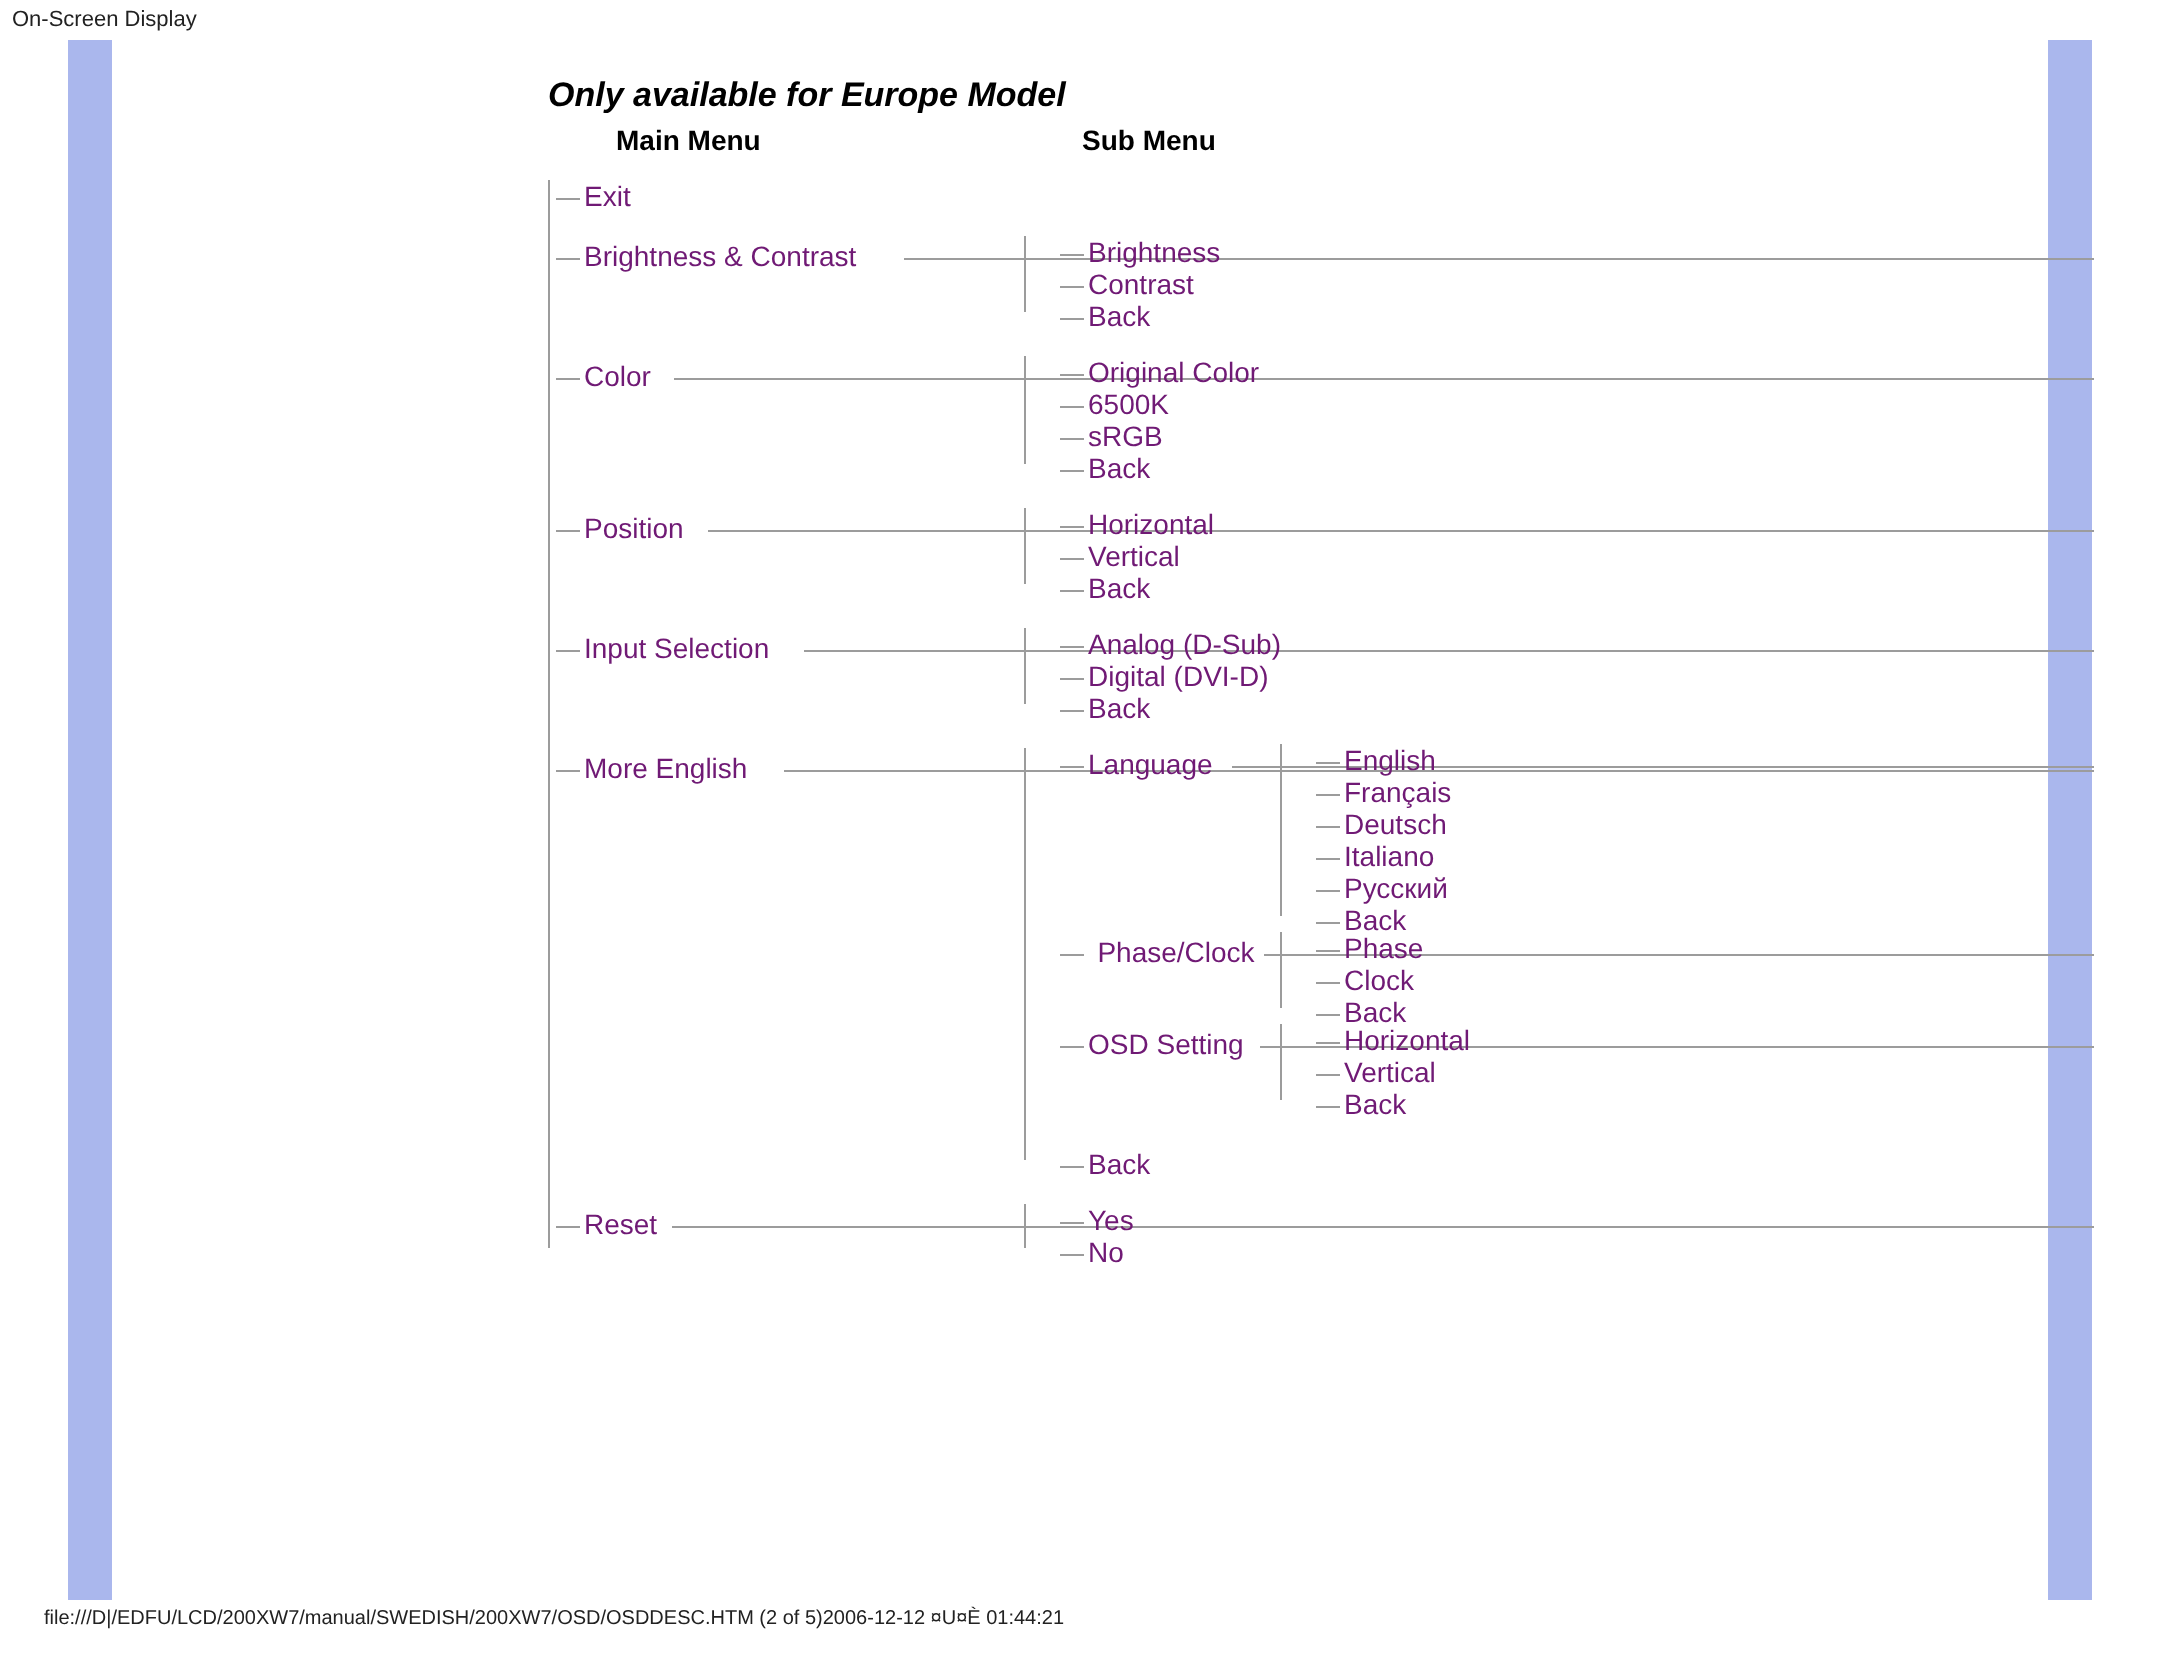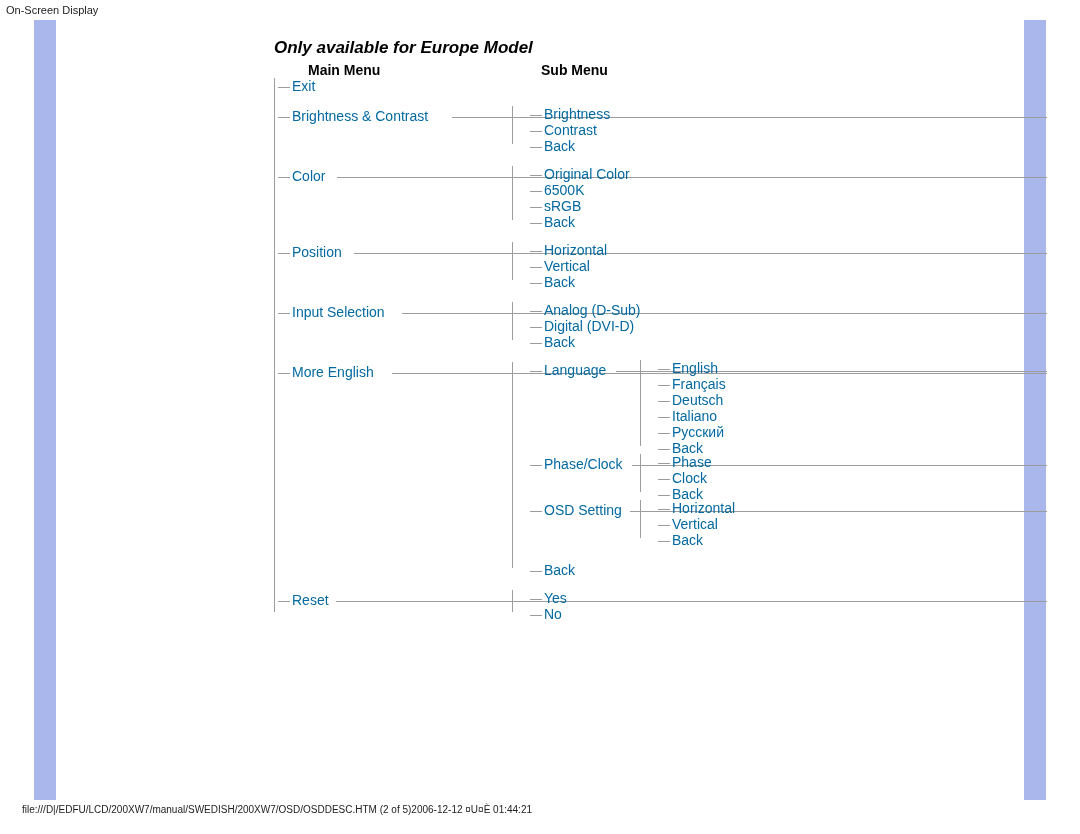--- a/index.html
+++ b/index.html
@@ -44,23 +44,23 @@
   .hdr {
     font-size: 14px;
     font-weight: 700;
     color: #000;
     position: absolute;
     padding-left: 14px;
   }
   .col-main { left: 20px; top: 42px; }
   .col-sub  { left: 253px; top: 42px; }
   .tree {
-    margin-top: 20px;
+    margin-top: 32px;
     font-size: 14px;
-    color: #0369a1;
+    color: #701a75;
     position: relative;
   }
   .tree ul {
     list-style: none;
     margin: 0;
     padding-left: 18px;
     position: relative;
   }
   .tree > ul { padding-left: 4px; }
   .tree li {
@@ -197,21 +197,21 @@
               <ul>
                 <li><span class="node-label">English</span></li>
                 <li><span class="node-label">Français</span></li>
                 <li><span class="node-label">Deutsch</span></li>
                 <li><span class="node-label">Italiano</span></li>
                 <li><span class="node-label">Русский</span></li>
                 <li><span class="node-label">Back</span></li>
               </ul>
             </li>
             <li class="lvl3 has-children" style="--lblw:88px; --to-third:96px;">
-              <span class="node-label" style="width:88px;">Phase/Clock</span>
+              <span class="node-label" style="width:88px;text-align:center;">Phase/Clock</span>
               <ul>
                 <li><span class="node-label">Phase</span></li>
                 <li><span class="node-label">Clock</span></li>
                 <li><span class="node-label">Back</span></li>
               </ul>
             </li>
             <li class="lvl3 has-children" style="--lblw:86px; --to-third:96px;">
               <span class="node-label" style="width:86px;">OSD Setting</span>
               <ul>
                 <li><span class="node-label">Horizontal</span></li>

